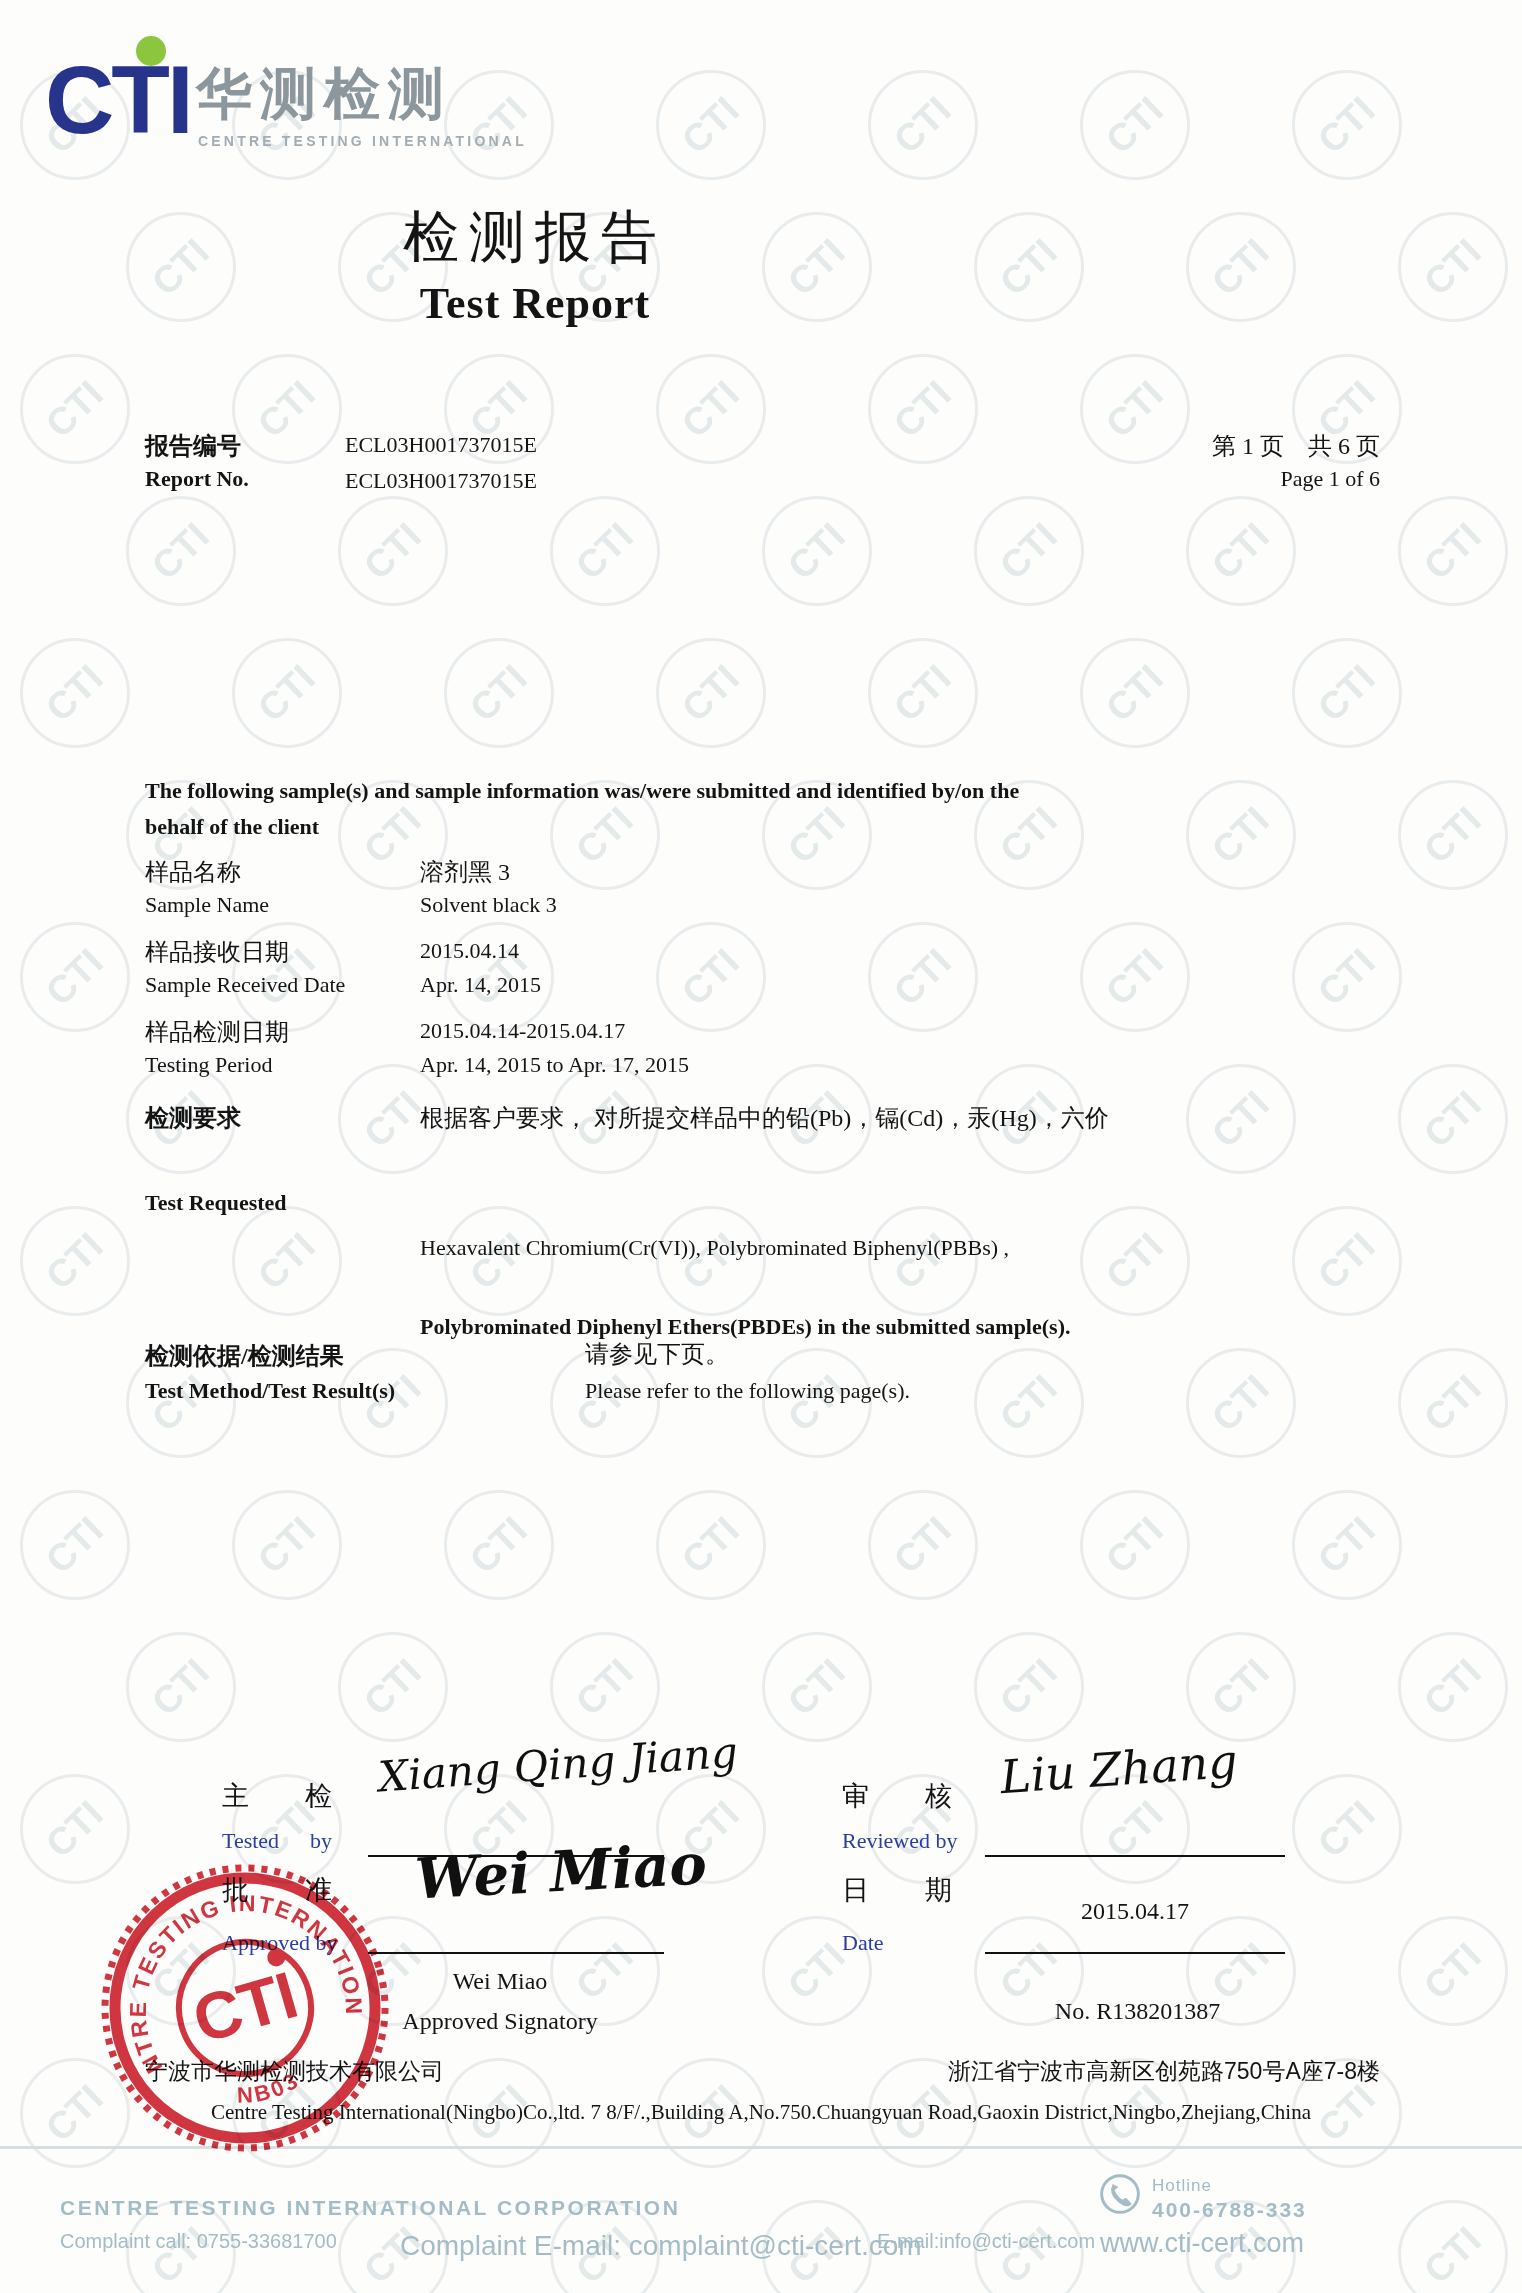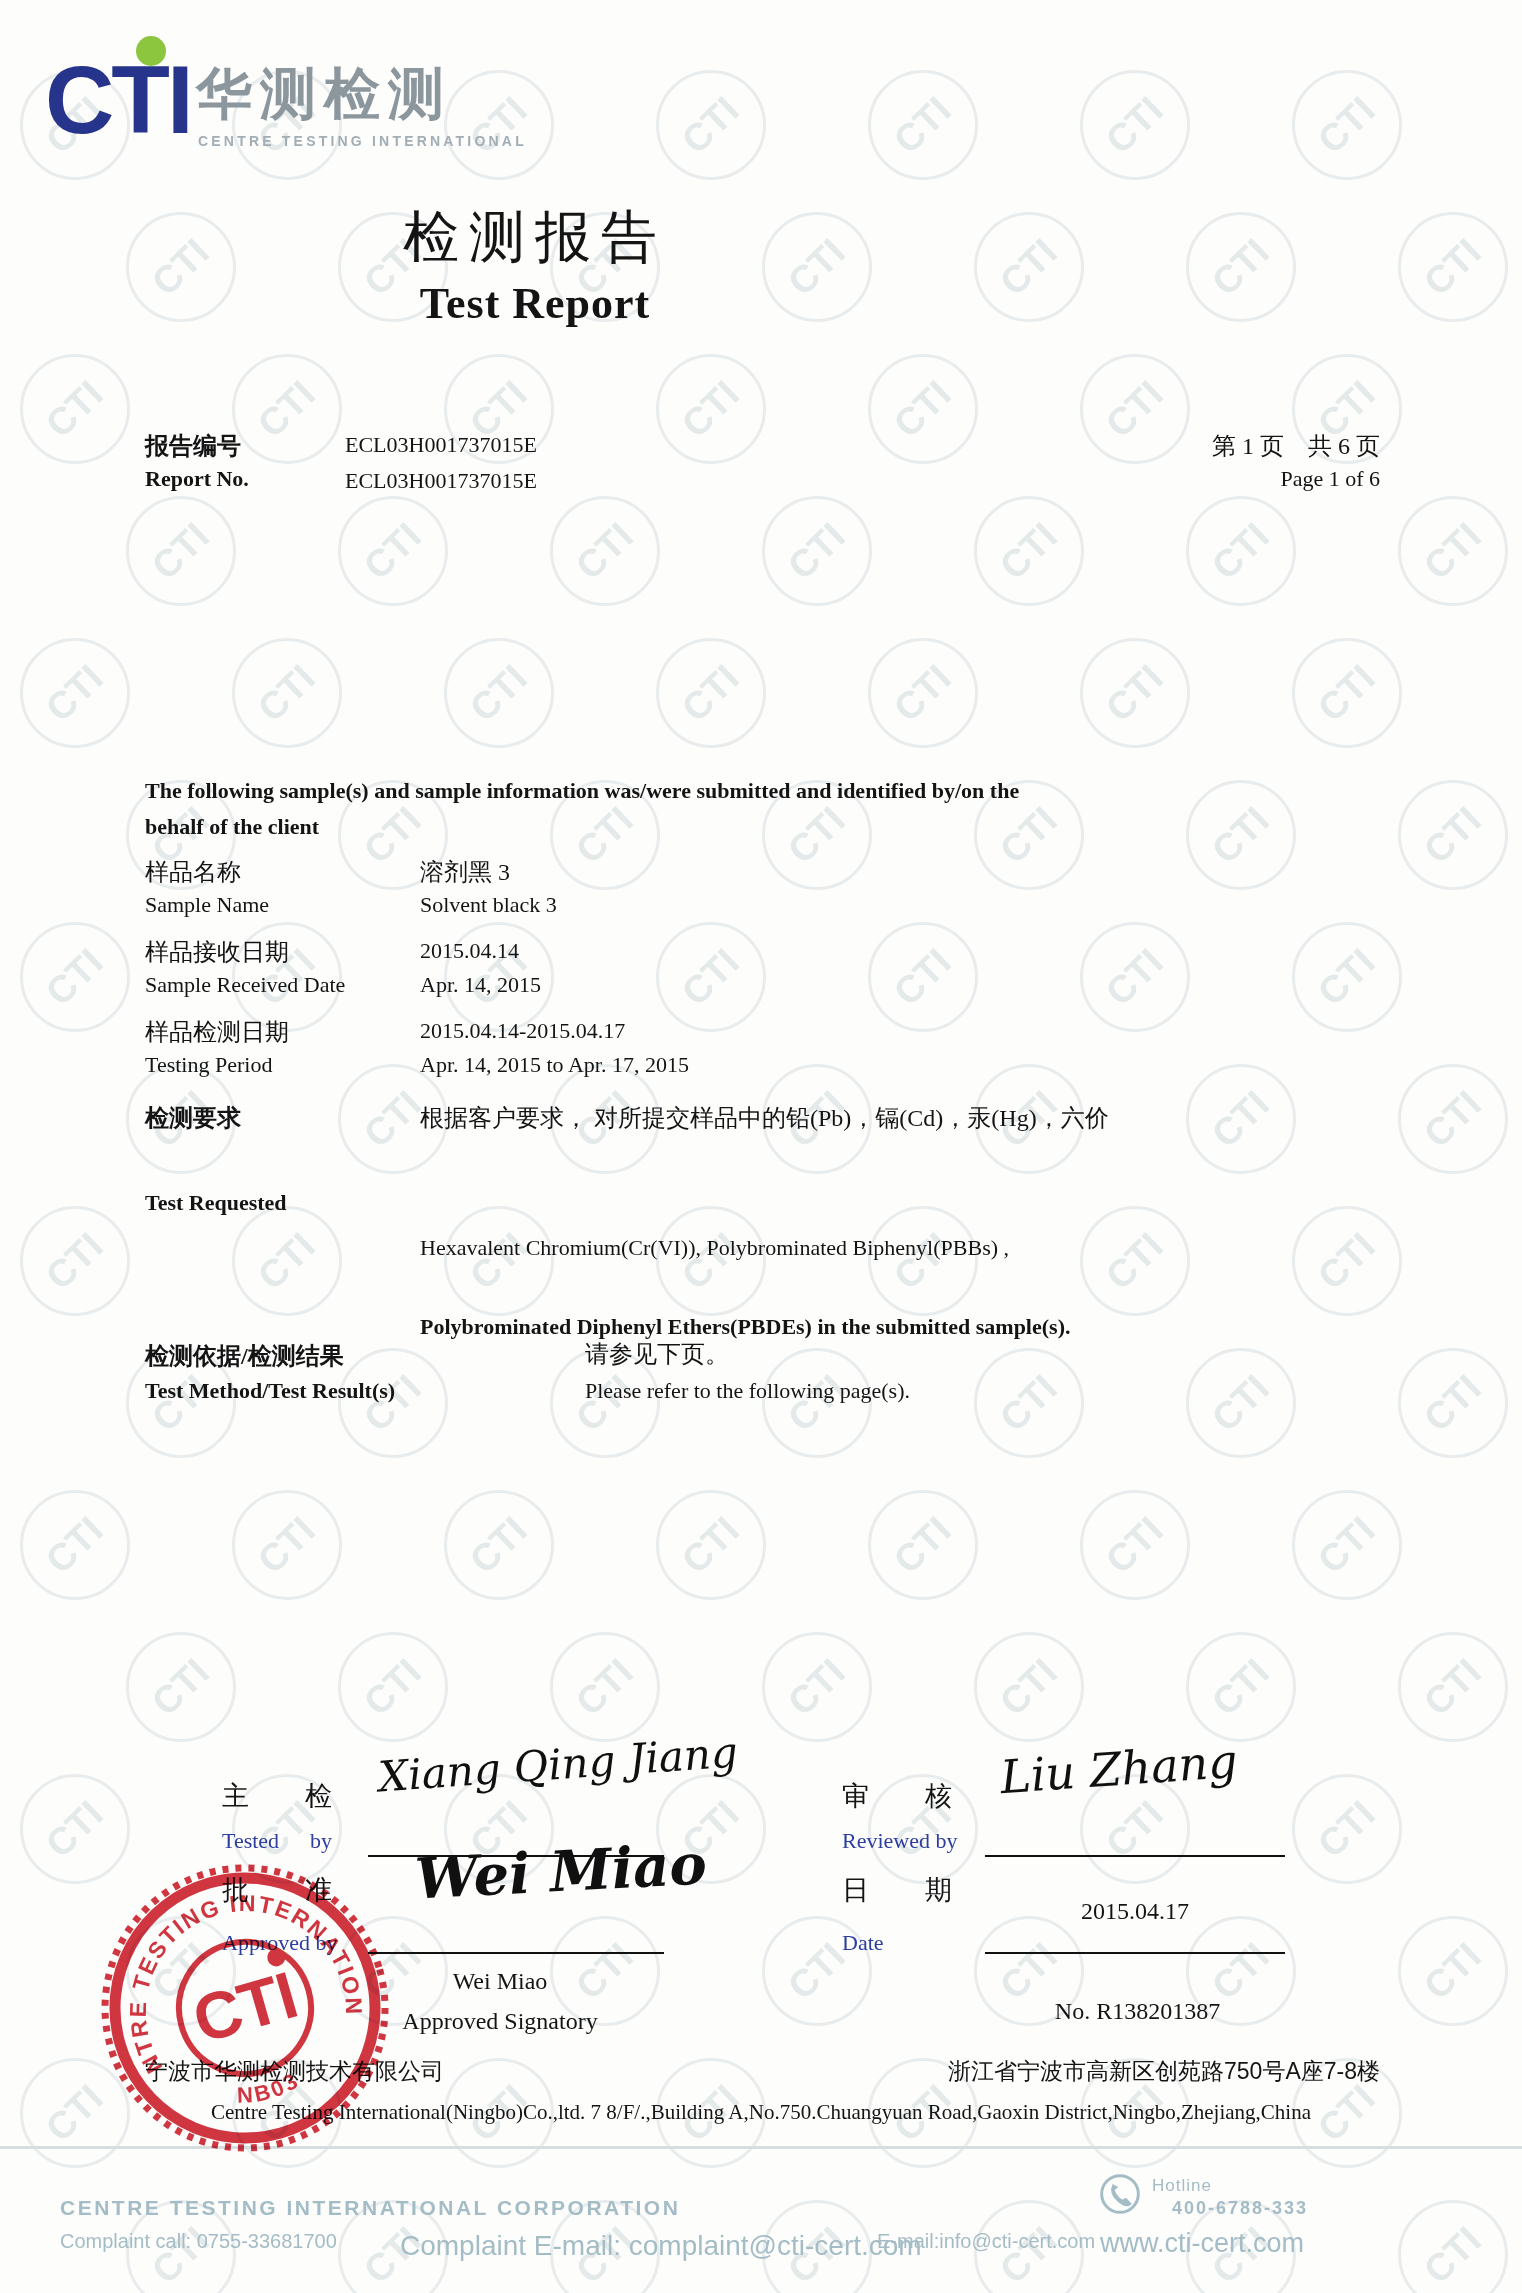--- a/index.html
+++ b/index.html
@@ -489,16 +489,16 @@
   <div class="abs z footer-g" style="left:60px;top:2196px;font-size:21px;font-weight:bold;letter-spacing:2.5px;">CENTRE TESTING INTERNATIONAL CORPORATION</div>
   <div class="abs z footer-g" style="left:60px;top:2230px;font-size:20px;">Complaint call: 0755-33681700</div>
   <div class="abs z footer-g" style="left:400px;top:2230px;font-size:28px;">Complaint E-mail: complaint@cti-cert.com</div>
   <div class="abs z footer-g" style="left:877px;top:2230px;font-size:20px;">E-mail:info@cti-cert.com</div>
 
   <svg class="abs z" style="left:1098px;top:2172px;" width="44" height="44" viewBox="0 0 24 24">
     <circle cx="12" cy="12" r="10" fill="none" stroke="#a4bcc5" stroke-width="1.6"></circle>
     <path d="M8 6.5 q-2.5 5 2.5 9.5 q5 4.5 8 1.5 l-3.2-3.4 -2 1.1 q-3.2-2.2-4.2-5.4 l2-1.6 z" fill="#a4bcc5"></path>
   </svg>
   <div class="abs z footer-g" style="left:1152px;top:2176px;font-size:17px;letter-spacing:1px;">Hotline</div>
-  <div class="abs z footer-g" style="left:1152px;top:2198px;font-size:18px;font-weight:bold;letter-spacing:2px;margin-left:20px;">400-6788-333</div>
+  <div class="abs z footer-g" style="left:1152px;top:2198px;font-size:21px;font-weight:bold;letter-spacing:2px;">400-6788-333</div>
   <div class="abs z footer-g" style="left:1100px;top:2228px;font-size:27px;">www.cti-cert.com</div>
 
 </div>
 
 </body></html>

